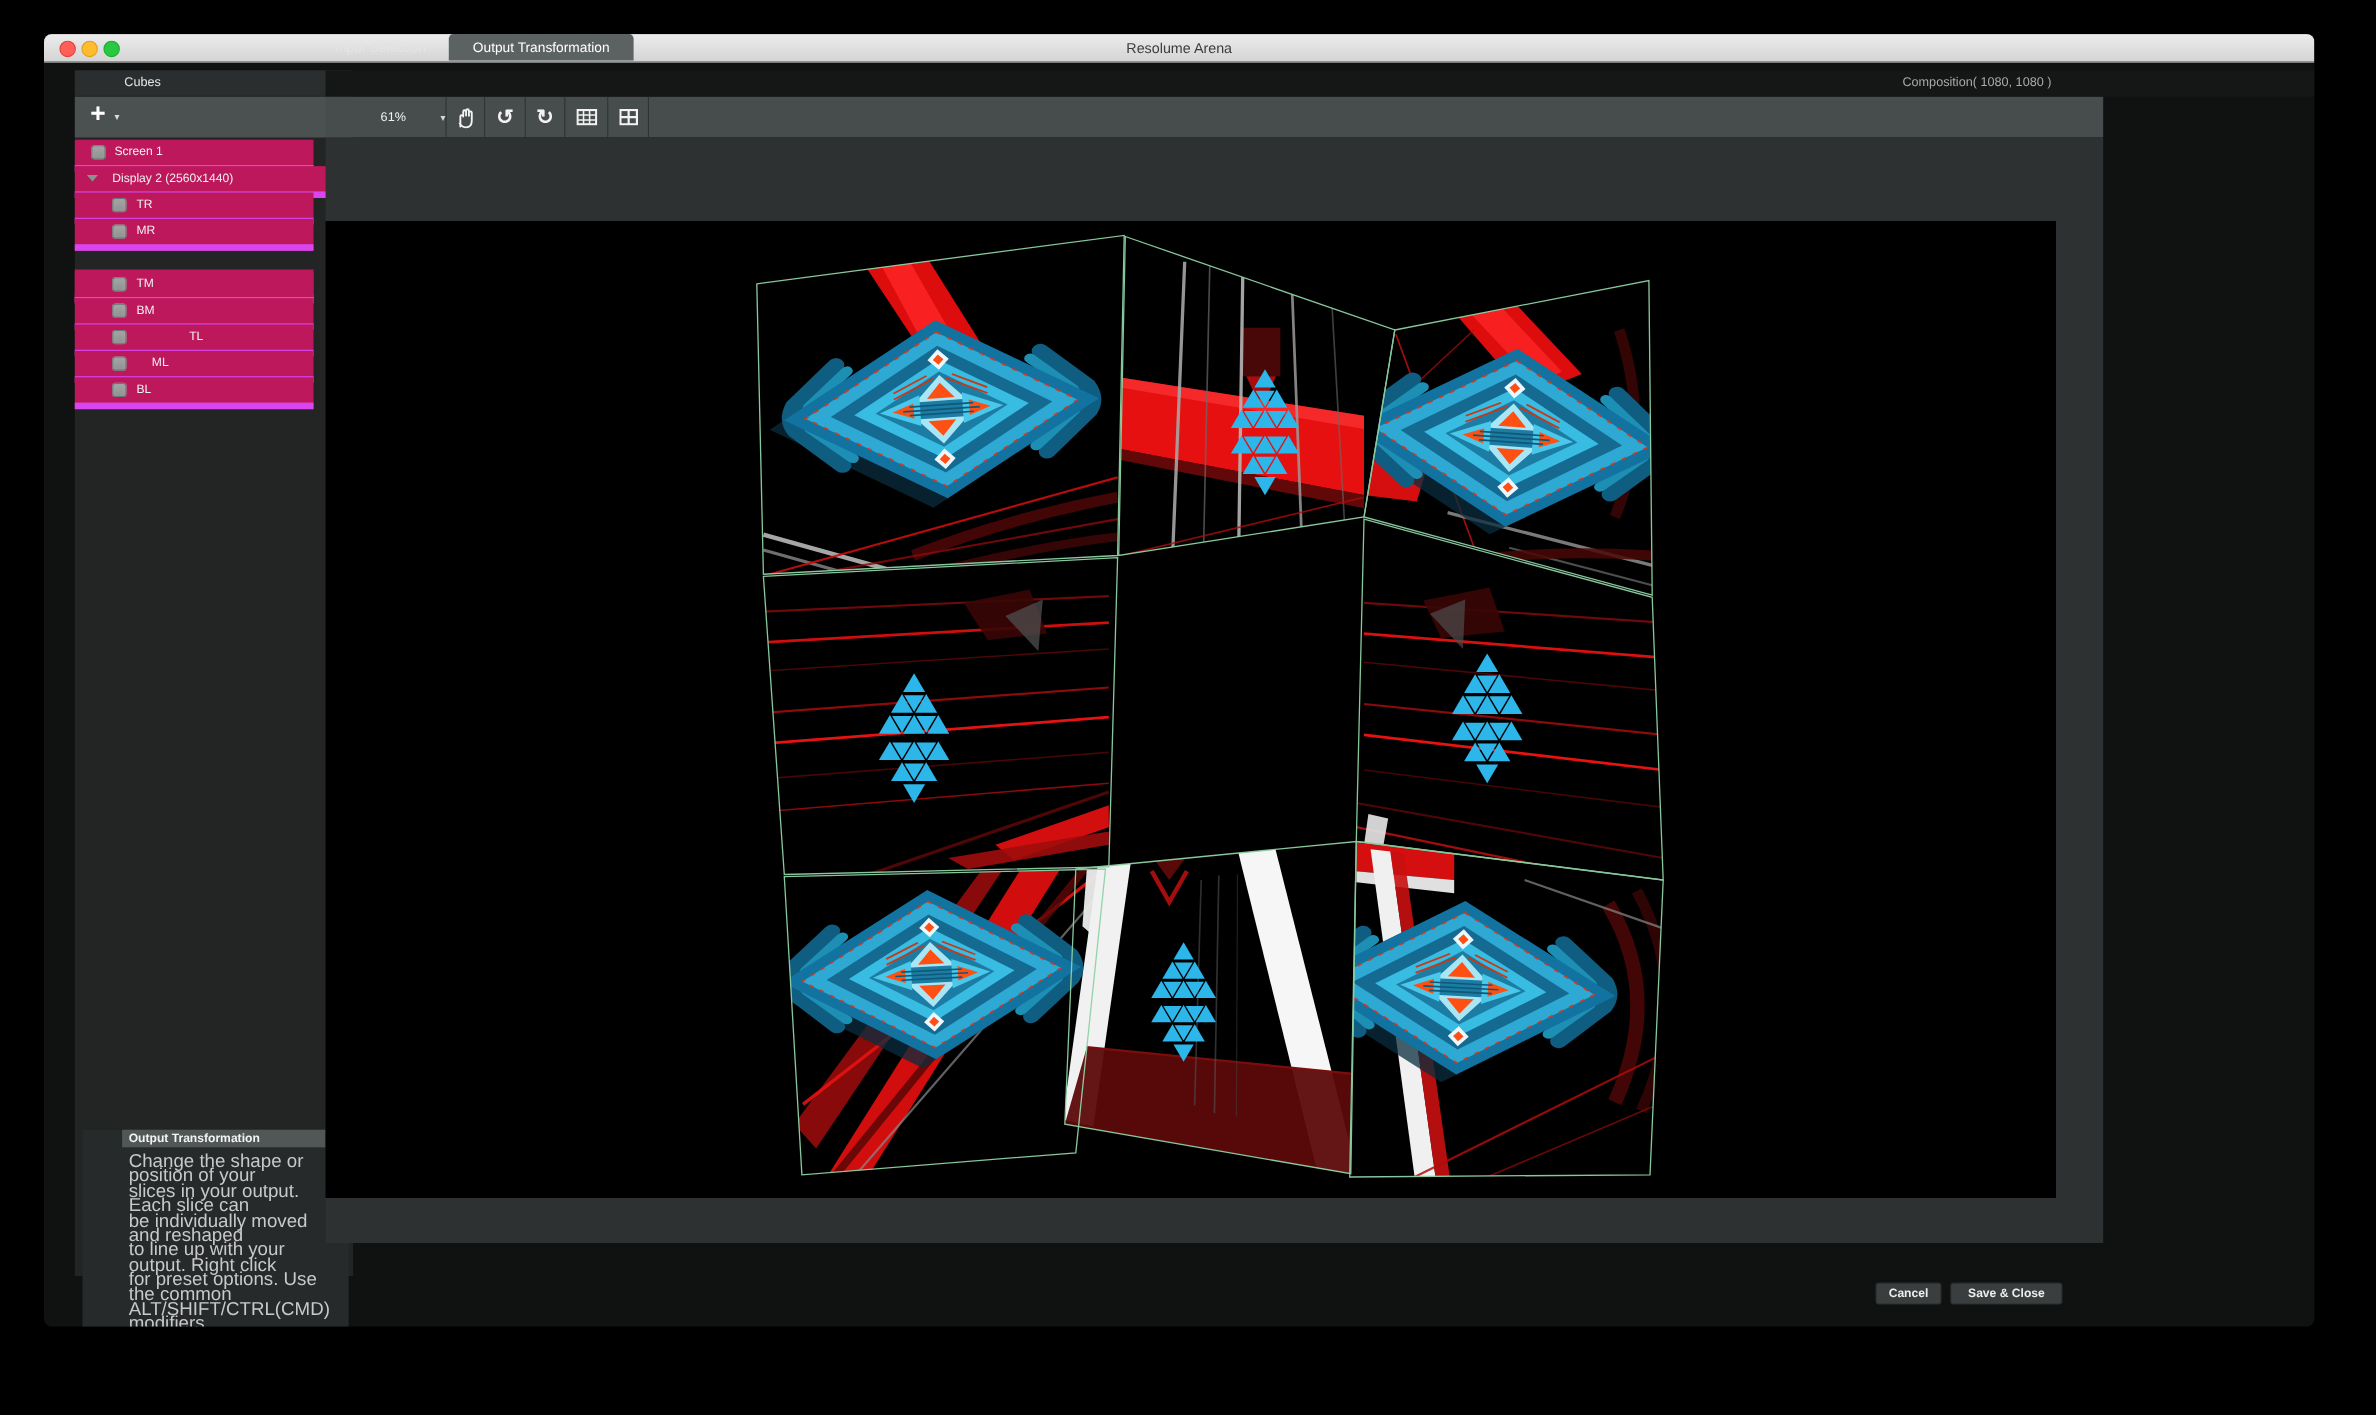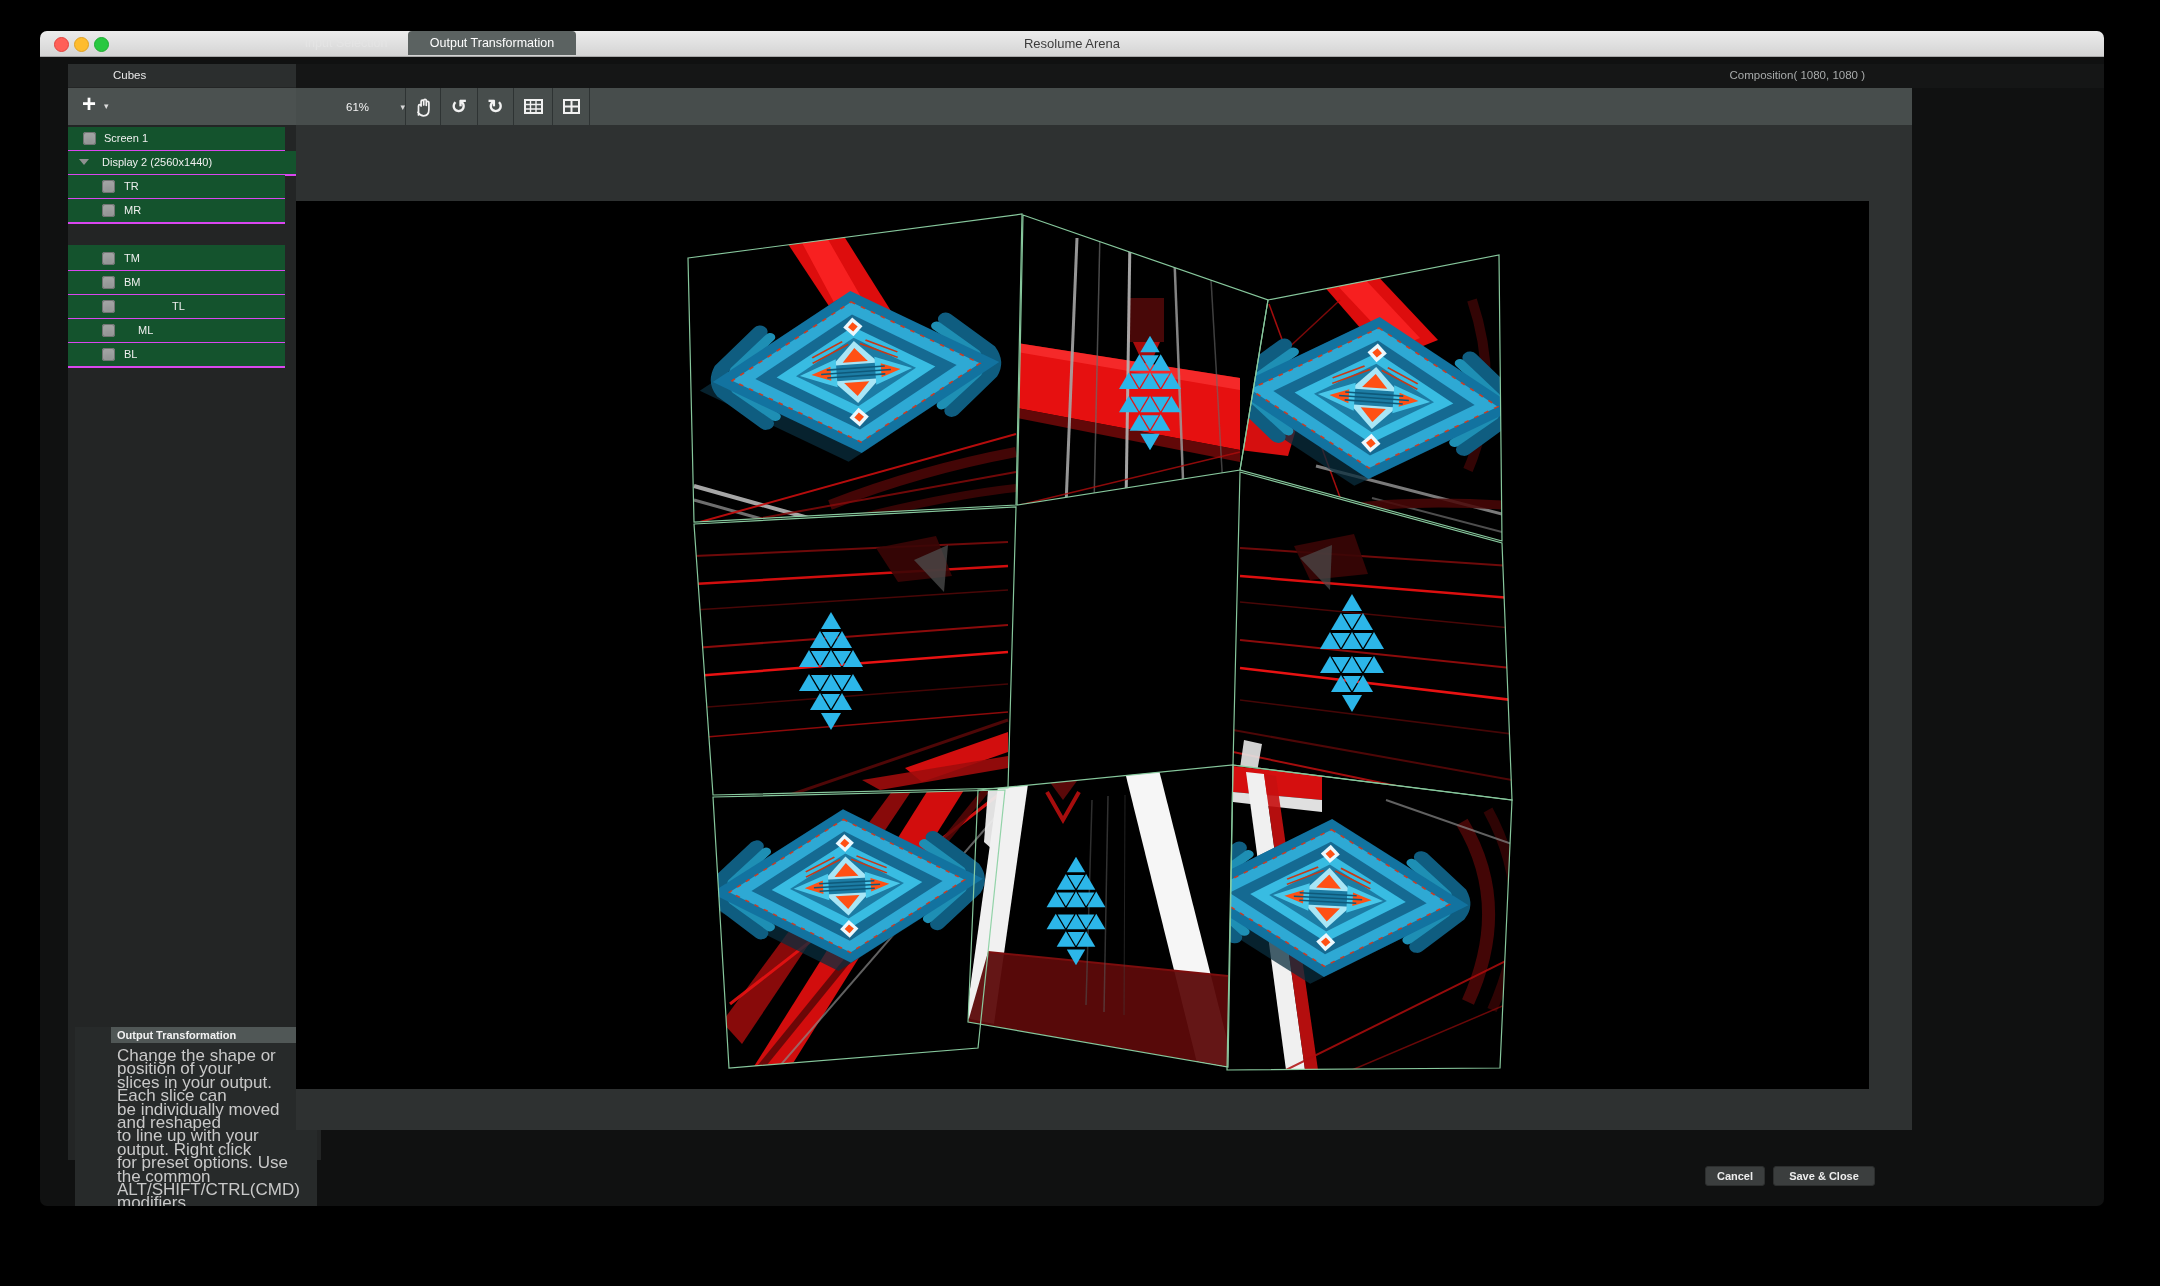--- a/index.html
+++ b/index.html
@@ -13,22 +13,22 @@
   #title{width:100%;text-align:center;line-height:25px;font-size:13px;color:#3c3c3c;}
   
   #sidebar-bg{left:28px;top:33px;width:217px;height:1096px;background:#232525;}
   #preset{left:28px;top:33px;width:217px;height:23px;background:#2b2e2e;color:#e8e8e8;
     font-size:11.5px;line-height:23px;}
   #preset span.cap{padding-left:9px;}
   .caret{color:#8f9191;font-size:9px;position:absolute;right:7px;top:0;line-height:23px;}
   #addbar{left:28px;top:57px;width:217px;height:37px;background:#4b5150;color:#fff;}
   #addbar .plus{font-size:24px;font-weight:bold;position:absolute;left:14px;top:2px;}
   #addbar .dd{font-size:9px;color:#dcdcdc;position:absolute;left:36px;top:13px;}
-  .row{position:absolute;left:28px;width:217px;height:23px;background:#14532d;
-    border-bottom:2px solid #d946ef;color:#f0f0f0;font-size:11px;line-height:23px;}
+  .row{position:absolute;left:28px;width:217px;height:23px;background:#be185d;
+    border-bottom:6px solid #d946ef;color:#f0f0f0;font-size:11px;line-height:23px;}
   .cb{position:absolute;top:5px;width:13px;height:13px;border-radius:3px;background:#939595;
     box-shadow:inset 0 0 0 1px #717373, inset 0 6px 6px rgba(255,255,255,.15);}
   .rowlbl{position:absolute;top:0;}
   .tri{position:absolute;top:8px;width:0;height:0;border-left:5px solid transparent;
     border-right:5px solid transparent;border-top:6px solid #8f9191;}
   #helppanel{left:35px;top:996px;width:206px;background:#272a2a;}
   #helphdr{background:#505756;color:#f2f2f2;font-size:11px;font-weight:bold;height:16px;
     line-height:16px;padding-left:6px;}
   #helpbody{color:#c9c9c9;font-size:17px;line-height:13.4px;padding:6px 6px 10px 6px;white-space:pre-line;}
   

